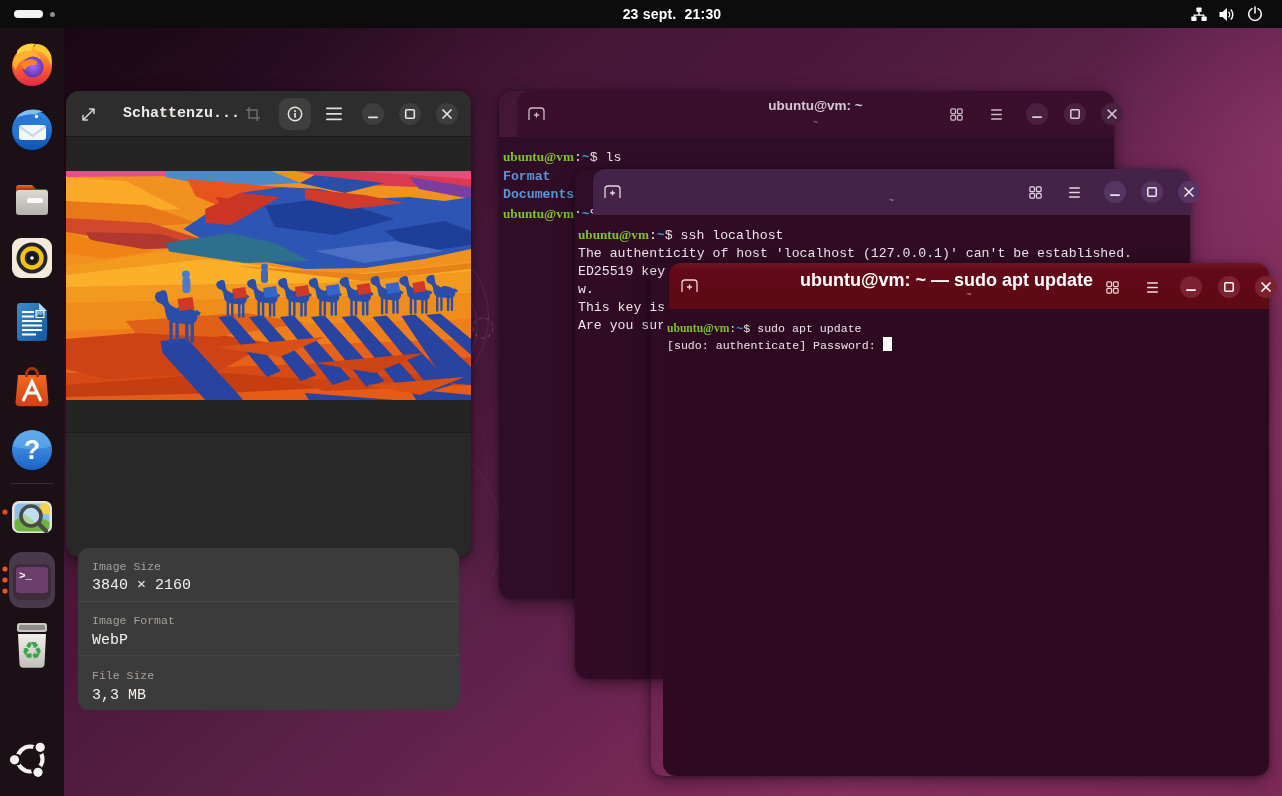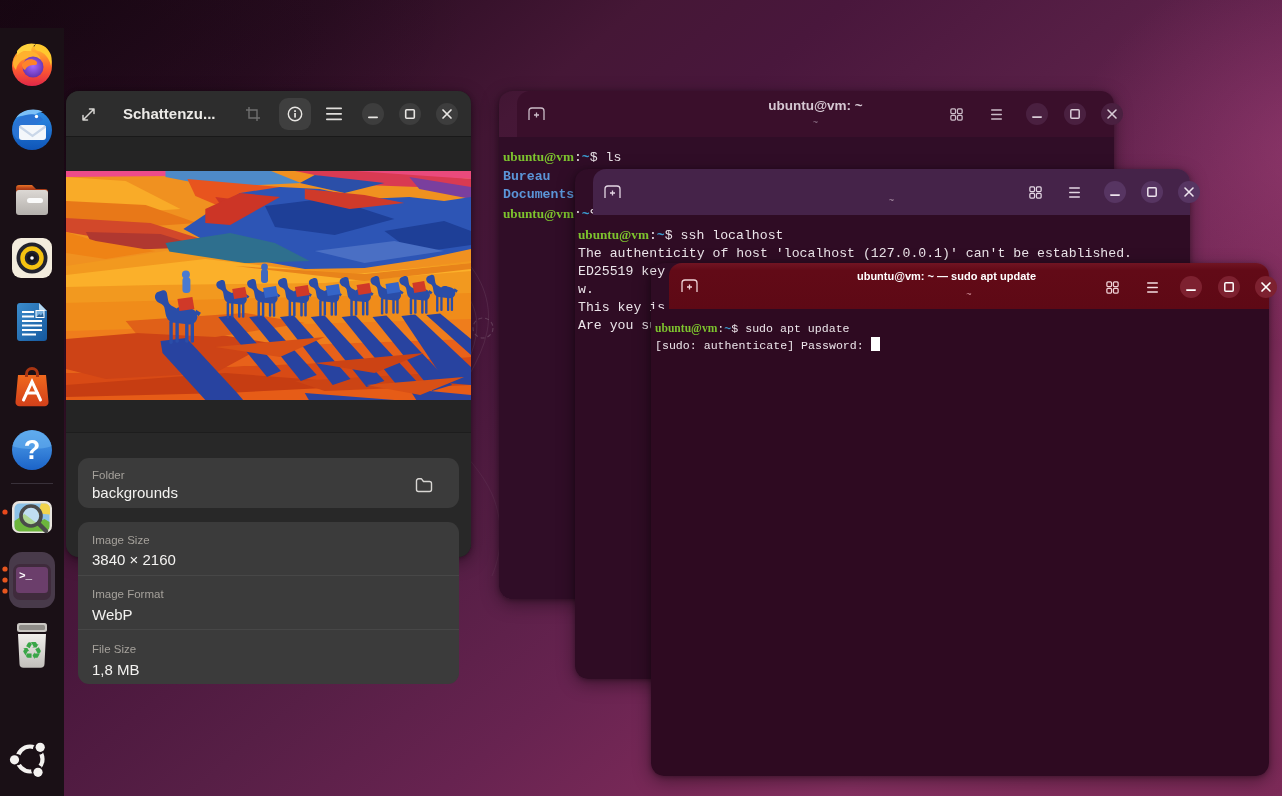--- a/index.html
+++ b/index.html
@@ -4,21 +4,21 @@
 html,body { width:1282px; height:796px; overflow:hidden; font-family:"Liberation Sans",sans-serif; background:#1f0a1b; }
 #stage { position:relative; width:1282px; height:796px; overflow:hidden; }
 #wall { position:absolute; left:0; top:0; width:1282px; height:796px;
   background:
     radial-gradient(620px 300px at 3% 2%, rgba(10,3,9,0.35), rgba(10,3,9,0) 70%),
     radial-gradient(380px 300px at 103% 19%, rgba(190,82,142,0.36), rgba(190,82,142,0) 65%),
     linear-gradient(140deg, #1d0816 0%, #2b0d22 15%, #451736 29%, #49173c 38%, #571f46 51%, #672350 62%, #7c2a59 74%, #853061 80%, #812d5c 88%, #7c2a58 100%);
 }
 .win { position:absolute; border-radius:13px; box-shadow:0 5px 18px rgba(0,0,0,.40), 0 1px 5px rgba(0,0,0,.30); }
 
-#viewer { left:66px; top:91px; width:405px; height:466px; background:#242424; }
+#viewer { left:66px; top:91px; width:405px; height:466px; background:#242424;font-family:Liberation Mono, monospace; }
 #viewer .hdr { position:absolute; left:0; top:0; right:0; height:46px; background:#2d2d2d; border-radius:13px 13px 0 0; border-bottom:1px solid #191919; }
 #vimg { position:absolute; left:0; top:80px; width:405px; height:229px; }
 #vpanel { position:absolute; left:0; top:341px; right:0; bottom:0; background:#282828; border-top:1px solid #1d1d1d; border-radius:0 0 13px 13px; }
 .card { position:absolute; left:12px; width:381px; background:#3b3b3b; border-radius:11px; }
 .card .lb { position:absolute; left:14px; font-size:11.5px; color:#a5a19b; }
 .card .vl { position:absolute; left:14px; font-size:15px; color:#f3f2f0; }
 
 .term { position:absolute; }
 .term .hdr { position:absolute; left:18px; top:0; right:0; height:46px; border-radius:13px 13px 0 0; }
 .term .body { position:absolute; left:0; top:46px; right:0; bottom:0; border-radius:0 0 13px 13px;
@@ -30,21 +30,21 @@
 .b { color:#5b95d8; font-weight:bold; }
 .c { color:#3a9bcf; font-weight:bold; }
 #t1 { left:499px; top:91px; width:615px; height:508px; }
 #t1 .hdr { background:#3a0f2b; }
 #t1 .body { background:#300d27; color:#e9e2e7; font-size:13.2px; line-height:18.6px; padding:11px 4px; }
 #t2 { left:575px; top:169px; width:615px; height:510px; }
 #t2 .hdr { background:#452349; }
 #t2 .body { background:#2f0c24; color:#ece5ea; font-size:13.2px; line-height:18px; padding:11px 3px; }
 #t3 { left:651px; top:263px; width:618px; height:513px; }
 #t3 .hdr { background:linear-gradient(#701523 0%, #620a17 16%, #5e0915 100%); }
-#t3 .body { background:#2e0a21; color:#ece5ea; font-size:11.6px; line-height:17px; padding:10.5px 4px; }
+#t3 .body { background:#2e0a21; color:#ece5ea; font-size:11.6px; line-height:17px; padding:10.5px 4px;margin-left:12px; }
 
 #topbar { position:absolute; left:0; top:0; width:1282px; height:28px; background:#0c0c0c; z-index:30; }
 #clock { position:absolute; top:0; left:0; width:1344px; height:28px; line-height:28px; text-align:center; color:#fff; font-size:14px; font-weight:bold; letter-spacing:0.2px; white-space:pre; }
 #pill { position:absolute; left:14px; top:10px; width:29px; height:8px; border-radius:4px; background:#f2f2f2; }
 #wsdot { position:absolute; left:50px; top:11.5px; width:5px; height:5px; border-radius:50%; background:#8d8d8d; }
 
 #dock { position:absolute; left:0; top:28px; width:64px; height:768px; background:#1a1016; z-index:29; }
 .dicon { position:absolute; left:8px; width:48px; height:48px; }
 #dock .sep { position:absolute; left:11px; top:455px; width:42px; height:1px; background:#39313a; }
 </style></head><body>
@@ -183,43 +183,36 @@
             <rect x="6" y="13.4" width="10" height="1.8" rx="0.9" fill="#e8e6e3"></rect>
           </svg></div>
       <div class="cbtn" style="left:333px;background:#3d3d3d;"><svg width="22" height="22" viewBox="0 0 22 22">
             <rect x="6.7" y="6.7" width="8.6" height="8.6" rx="1" fill="none" stroke="#e8e6e3" stroke-width="1.6"></rect>
           </svg></div>
       <div class="cbtn" style="left:370px;background:#3d3d3d;"><svg width="22" height="22" viewBox="0 0 22 22" stroke="#e8e6e3" stroke-width="1.7" stroke-linecap="round">
             <path d="M7,7 L15,15 M15,7 L7,15"></path>
           </svg></div>
     </div>
     <div id="vpanel">
-      <div class="card" style="top:25px; height:50px;">
-        <span class="lb" style="top:11px;">Folder</span>
-        <span class="vl" style="top:26px;">backgrounds</span>
-        <svg style="position:absolute;right:26px;top:19px" width="18" height="16" viewBox="0 0 18 16" fill="none" stroke="#d8d6d3" stroke-width="1.4" stroke-linejoin="round">
-            <path d="M1.5,4.5 v8 a2,2 0 0 0 2,2 h11 a2,2 0 0 0 2,-2 v-6 a2,2 0 0 0 -2,-2 h-6 l-2,-2.7 h-3 a2,2 0 0 0 -2,2 z"></path>
-          </svg>
-      </div>
-      <div class="card" style="top:89px; height:162px;">
+      <div class="card" style="top:115px; height:162px;">
         <div style="position:absolute;left:0;top:53px;right:0;height:1px;background:#474747"></div>
         <div style="position:absolute;left:0;top:107px;right:0;height:1px;background:#474747"></div>
         <span class="lb" style="top:12px;">Image Size</span>
         <span class="vl" style="top:29px;">3840 × 2160</span>
         <span class="lb" style="top:66px;">Image Format</span>
         <span class="vl" style="top:84px;">WebP</span>
         <span class="lb" style="top:121px;">File Size</span>
-        <span class="vl" style="top:139px;">1,8 MB</span>
+        <span class="vl" style="top:139px;">3,3 MB</span>
       </div>
     </div>
   </div>
 
   <div id="t1" class="term win">
     <div class="body"><span class="g">ubuntu@vm</span>:<span class="c">~</span>$ ls
-<span class="b">Bureau</span>
+<span class="b">Format</span>
 <span class="b">Documents</span>
 <span class="g">ubuntu@vm</span>:<span class="c">~</span>$</div>
     <div class="hdr">
       <svg class="ntab" style="position:absolute;left:11px;top:16px;" width="17" height="14" viewBox="0 0 17 14" fill="none" stroke="#cbbcc8" stroke-width="1.3">
           <path d="M1,13 v-9 a3,3 0 0 1 3,-3 h9 a3,3 0 0 1 3,3 v9"></path>
           <path d="M8.5,5.5 v5 M6,8 h5"></path>
         </svg>
       <div class="t-title" style="color:#d6c8d3;">ubuntu@vm: ~</div>
       <div class="t-sub" style="color:#93798e;">~</div>
       <svg style="position:absolute;left:433px;top:17px;" width="13" height="13" viewBox="0 0 15 15" fill="none" stroke="#cbbcc8" stroke-width="1.45">
@@ -286,21 +279,21 @@
   </div>
 
   <div id="t3" class="term win">
     <div class="body"><span class="g">ubuntu@vm</span>:<span class="c">~</span>$ sudo apt update
 [sudo: authenticate] Password: <span id="cursor" style="display:inline-block;width:9px;height:14px;background:#fff;vertical-align:-2px;"></span></div>
     <div class="hdr">
       <svg style="position:absolute;left:12px;top:16px;" width="17" height="14" viewBox="0 0 17 14" fill="none" stroke="#f0d3d8" stroke-width="1.3">
           <path d="M1,13 v-9 a3,3 0 0 1 3,-3 h9 a3,3 0 0 1 3,3 v9"></path>
           <path d="M8.5,5.5 v5 M6,8 h5"></path>
         </svg>
-      <div class="t-title" style="font-size:11px;left:38px;right:83px;">ubuntu@vm: ~ — sudo apt update</div>
+      <div class="t-title" style="font-size:18px;left:38px;right:83px;">ubuntu@vm: ~ — sudo apt update</div>
       <div class="t-sub" style="color:#d898a2;">~</div>
       <svg style="position:absolute;left:437px;top:18px;" width="13" height="13" viewBox="0 0 15 15" fill="none" stroke="#f0d3d8" stroke-width="1.45">
           <rect x="1" y="1" width="5.4" height="5.4" rx="1.2"></rect>
           <rect x="8.6" y="1" width="5.4" height="5.4" rx="1.2"></rect>
           <rect x="1" y="8.6" width="5.4" height="5.4" rx="1.2"></rect>
           <rect x="8.6" y="8.6" width="5.4" height="5.4" rx="1.2"></rect>
         </svg>
       <svg style="position:absolute;left:478px;top:19px;" width="11" height="11" viewBox="0 0 11 11">
           <g fill="#f4dde1">
             <rect y="0.3" width="11" height="1.5" rx="0.7"></rect>
@@ -313,20 +306,40 @@
           </svg></div>
       <div class="cbtn" style="left:549px;top:13px;background:#7d2130;"><svg width="22" height="22" viewBox="0 0 22 22">
             <rect x="6.8" y="6.8" width="8.4" height="8.4" rx="1" fill="none" stroke="#fff" stroke-width="1.5"></rect>
           </svg></div>
       <div class="cbtn" style="left:586px;top:13px;background:#7d2130;"><svg width="22" height="22" viewBox="0 0 22 22" stroke="#fff" stroke-width="1.7" stroke-linecap="round">
             <path d="M7,7 L15,15 M15,7 L7,15"></path>
           </svg></div>
     </div>
   </div>
 
+  <div id="topbar">
+      <div id="pill"></div>
+      <div id="wsdot"></div>
+      <div id="clock">23 sept.  21:30</div>
+    <svg style="position:absolute;left:1191px;top:7px;" width="16" height="15" viewBox="0 0 16 15" fill="#fff">
+        <rect x="5.4" y="0.5" width="5.2" height="4.6" rx="0.8"></rect>
+        <rect x="0.3" y="9.5" width="5.2" height="4.6" rx="0.8"></rect>
+        <rect x="10.5" y="9.5" width="5.2" height="4.6" rx="0.8"></rect>
+        <path d="M7.3,5 h1.4 v2.6 h4.7 v2.2 h-1.4 v-1 H4 v1 H2.6 V7.6 h4.7 z"></path>
+      </svg>
+    <svg style="position:absolute;left:1219px;top:6.5px;" width="17" height="15" viewBox="0 0 17 15" fill="#fff">
+        <path d="M0.5,5 h3 L8,1 v13 L3.5,10 h-3 z"></path>
+        <path d="M10,4.2 a4.6,4.6 0 0 1 0,6.6 l-1,-1 a3.2,3.2 0 0 0 0,-4.6 z"></path>
+        <path d="M12.2,2 a7.6,7.6 0 0 1 0,11 l-1,-1 a6.2,6.2 0 0 0 0,-9 z"></path>
+      </svg>
+    <svg style="position:absolute;left:1247px;top:6px;" width="16" height="16" viewBox="0 0 16 16" fill="none" stroke="#fff" stroke-width="1.5" stroke-linecap="round">
+        <path d="M5,2.6 a6.3,6.3 0 1 0 6,0"></path>
+        <path d="M8,1 v6"></path>
+      </svg>
+  </div>
   <div id="dock">
       <div class="sep"></div>
 
     <svg class="dicon" style="top:12px;" viewBox="0 0 48 48">
       <defs>
         <linearGradient id="ffo" x1="0" y1="0" x2="0" y2="1">
             <stop offset="0" stop-color="#ffbd2e"></stop>
             <stop offset="0.55" stop-color="#ff5f2e"></stop>
             <stop offset="1" stop-color="#e02749"></stop>
           </linearGradient>

